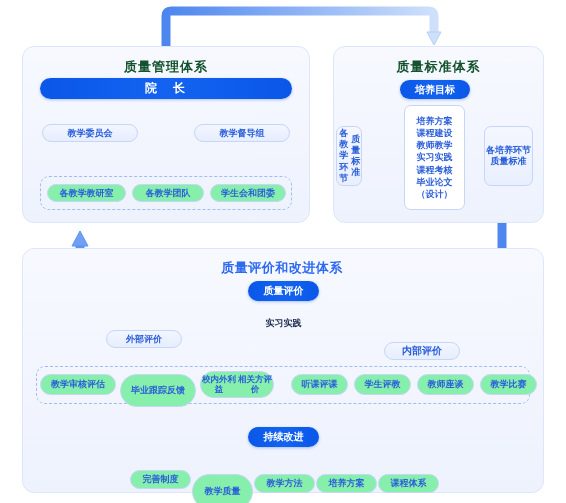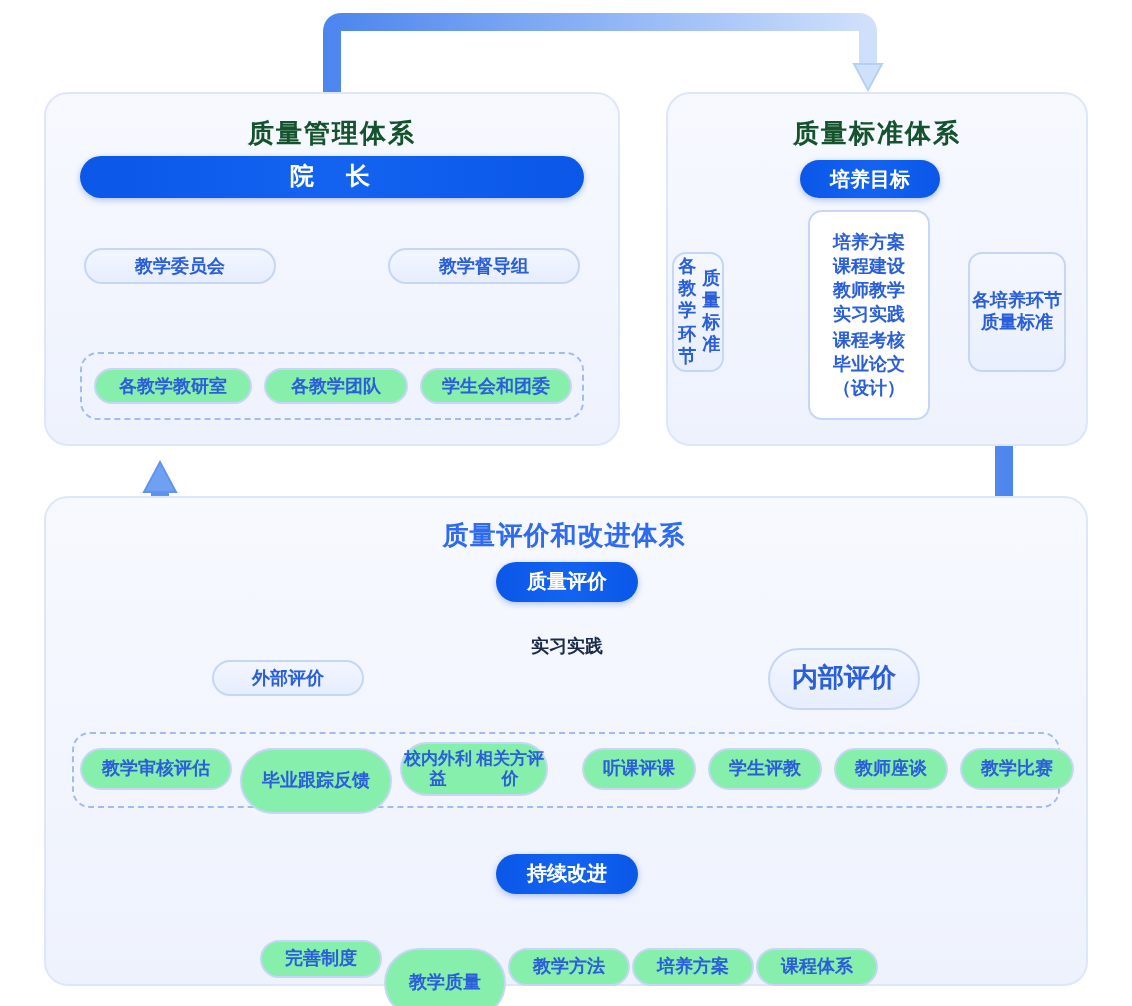--- a/index.html
+++ b/index.html
@@ -241,21 +241,21 @@
 
   <div class="panel" id="panel-eval"></div>
 
   <div style="position:absolute;left:206px;top:259px;width:152px;text-align:center;font-size:13px;font-weight:bold;color:#2f6bf0;letter-spacing:0.5px;">质量评价和改进体系</div>
 
   <div class="bluebar" style="left:248px;top:281px;width:71px;height:20px;font-size:10px;">质量评价</div>
 
   <div class="plain-label" style="left:248px;top:317px;width:71px;">实习实践</div>
 
   <div class="pill" style="left:106px;top:330px;width:76px;height:18px;font-size:9px;">外部评价</div>
-  <div class="pill" style="left:384px;top:324px;width:76px;height:31px;font-size:13px;">内部评价</div>
+  <div class="pill" style="left:384px;top:342px;width:76px;height:18px;font-size:10px;">内部评价</div>
 
   <div class="dashed" style="left:36px;top:366px;width:494px;height:38px;"></div>
 
   <div class="wpill" style="left:40px;top:374px;width:76px;height:21px;font-size:9px;">教学审核评估</div>
   <div class="wpill" style="left:120px;top:374px;width:76px;height:33px;font-size:9px;">毕业跟踪反馈</div>
   <div class="wpill" style="left:200px;top:371px;width:74px;height:27px;font-size:8.5px;flex-direction:row;">
     <span>校内外利益</span>
     <span>相关方评价</span>
   </div>
 

